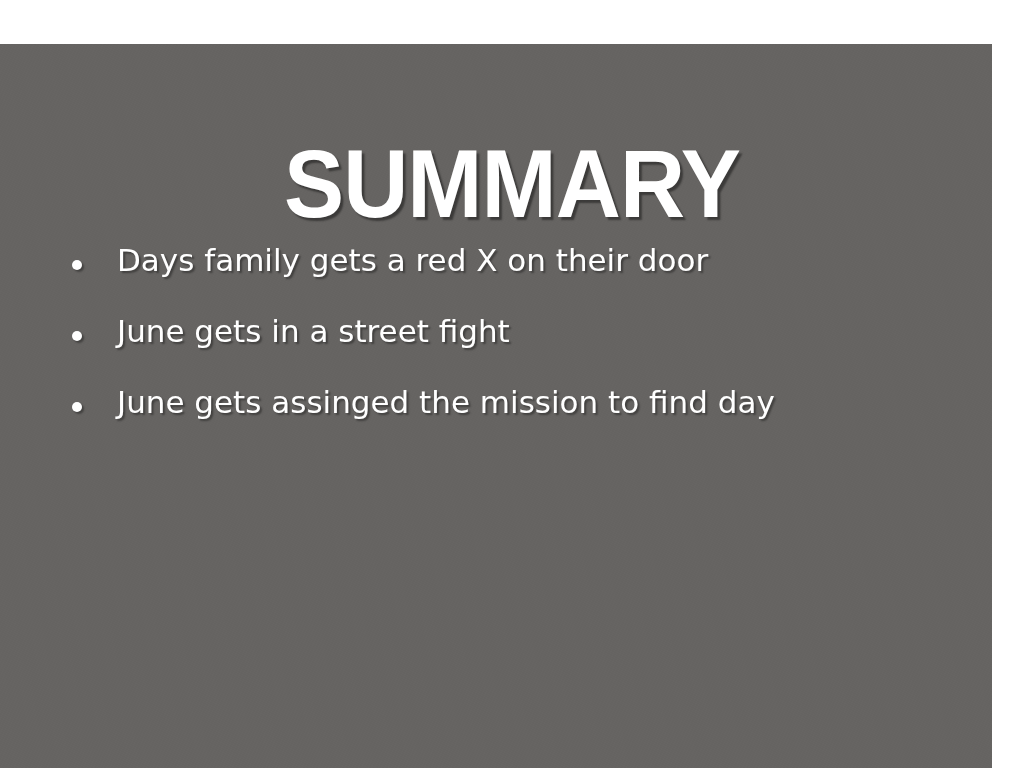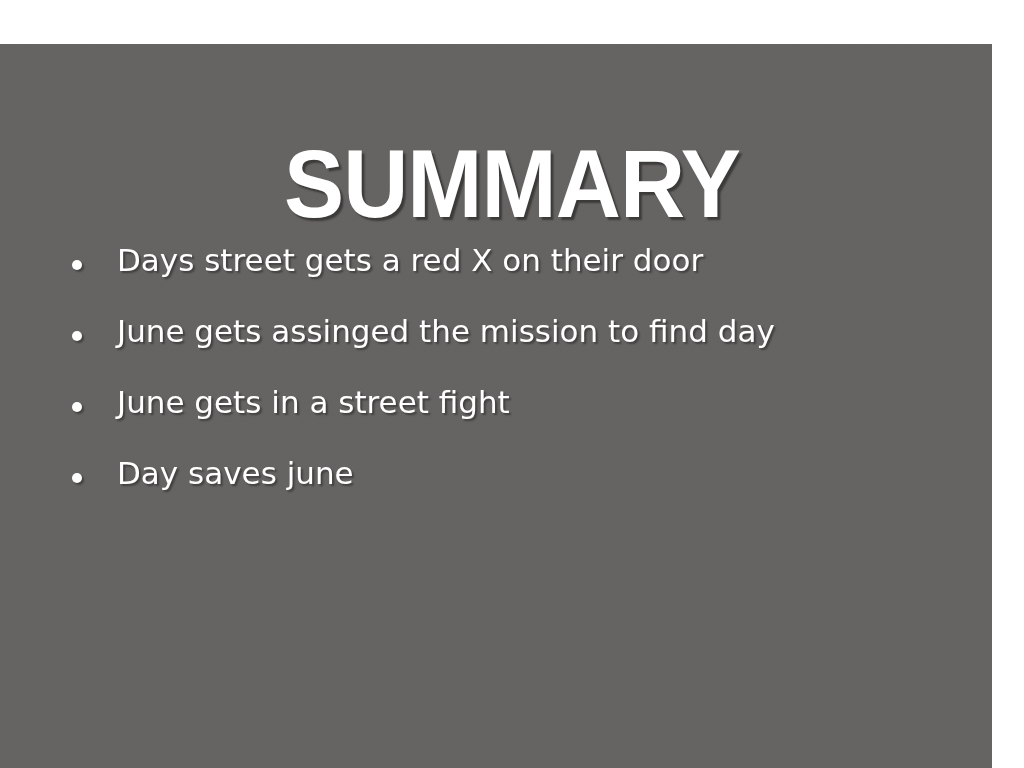--- a/index.html
+++ b/index.html
@@ -124,35 +124,31 @@
 
 <div id="slide" style="background-color: rgb(102, 100, 98);">
   <div id="slide-content">
 
     <h1 class="slide-title">SUMMARY</h1>
 
     <ul class="bullet-list">
 
       <li class="bullet-item">
         <span class="bullet-marker"></span>
-        <span class="bullet-text">Days street gets a red X on their door</span>
+        <span class="bullet-text">Days family gets a red X on their door</span>
       </li>
 
-
-      <li class="bullet-item">
-        <span class="bullet-marker"></span>
-        <span class="bullet-text">June gets assinged the mission to find day</span>
-      </li>
 
       <li class="bullet-item">
         <span class="bullet-marker"></span>
         <span class="bullet-text">June gets in a street fight</span>
       </li>
 
       <li class="bullet-item">
         <span class="bullet-marker"></span>
-        <span class="bullet-text">Day saves june</span>
+        <span class="bullet-text">June gets assinged the mission to find day</span>
       </li>
+
 
     </ul>
 
   </div>
 </div>
 
 </body></html>

